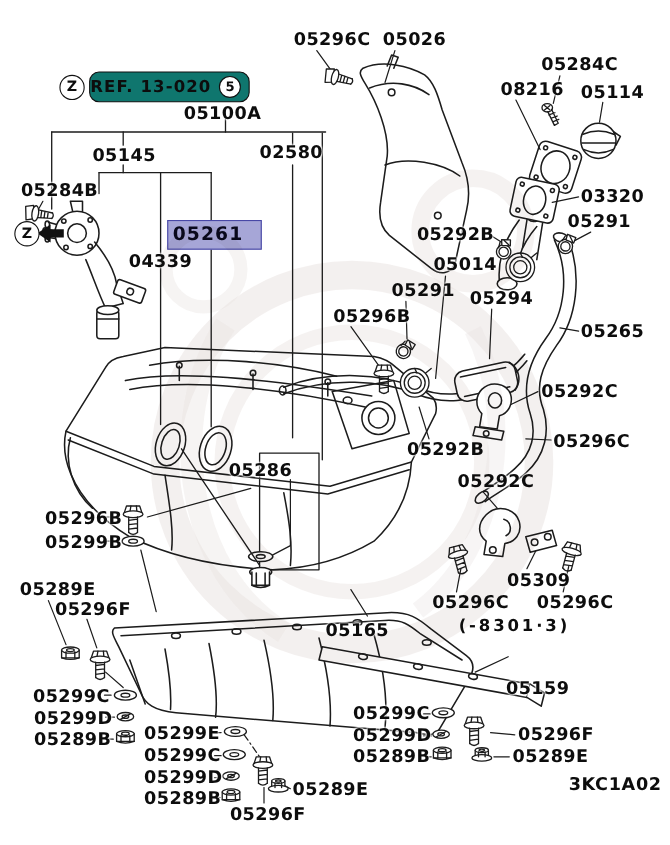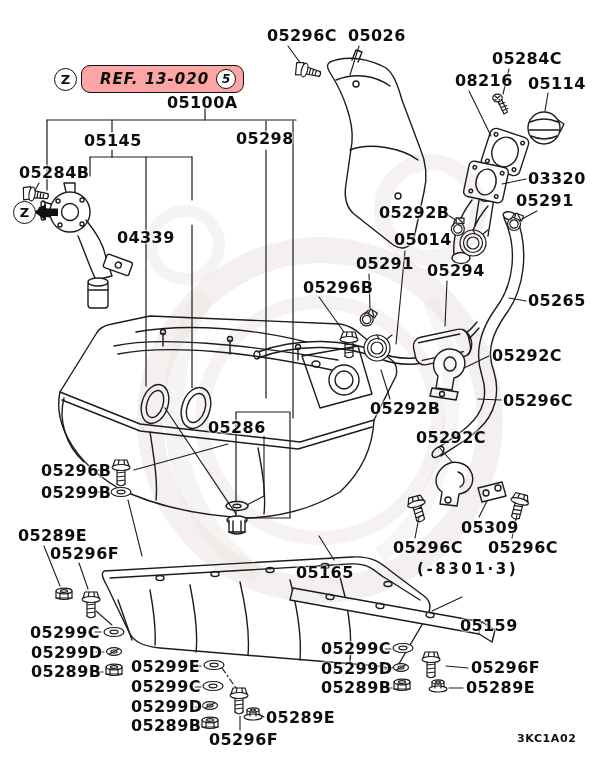--- a/index.html
+++ b/index.html
@@ -20,29 +20,29 @@
     padding-left:4px;font-weight:bold;font-size:17px;line-height:17px;letter-spacing:1px;
     border:1.6px solid #4848a6;background:#a6a6d7;color:#09091c;
   }
   #ref-box{position:absolute;left:54px;top:65px;z-index:3;display:flex;align-items:center;gap:4px;}
   .circle-badge{
     width:21px;height:21px;border:1.7px solid #111;border-radius:50%;
     display:flex;align-items:center;justify-content:center;
     font-size:13px;font-weight:bold;line-height:13px;background:#fff;
   }
   #ref-pill{
-    border:1.9px solid #111;border-radius:9px;background:#fca5a5;
-    display:flex;align-items:center;gap:7px;padding:2px 7px 2px 18px;height:22px;font-style:italic;
+    border:1.9px solid #111;border-radius:9px;background:#0f766e;
+    display:flex;align-items:center;gap:7px;padding:2px 7px 2px 0;height:22px;
   }
   #ref-text{font-size:15px;font-weight:bold;letter-spacing:1px;line-height:15px;}
   #ref-page{width:18px;height:18px;border-width:1.5px;font-size:12px;}
   #zone-marker{position:absolute;left:13px;top:201px;z-index:3;}
   #diagram-code{
-    position:absolute;left:517px;top:732px;z-index:3;
-    font-size:11px;font-weight:bold;letter-spacing:.6px;
+    position:absolute;left:517px;top:703px;z-index:3;
+    font-size:16px;font-weight:bold;letter-spacing:.6px;
   }
   #watermark{position:absolute;left:0;top:0;z-index:4;pointer-events:none;mix-blend-mode:multiply;}
 </style>
 </head>
 <body>
 
 <div id="canvas">
 
   <svg id="artwork" width="609" height="768" viewBox="0 0 609 768" stroke="#1c1c1c" stroke-width="1.4" fill="none" stroke-linecap="round" stroke-linejoin="round">
     <defs>
@@ -346,21 +346,21 @@
   </svg>
 
   <div id="labels">
       <div class="part-label" style="left: 267px; top: 28px;">05296C</div>
       <div class="part-label" style="left: 348px; top: 28px;">05026</div>
       <div class="part-label" style="left: 492px; top: 51px;">05284C</div>
       <div class="part-label" style="left: 455px; top: 73px;">08216</div>
       <div class="part-label" style="left: 528px; top: 76px;">05114</div>
       <div class="part-label" style="left: 167px; top: 95px;">05100A</div>
       <div class="part-label" style="left: 84px; top: 133px;">05145</div>
-      <div class="part-label" style="left: 236px; top: 131px;">05298</div>
+      <div class="part-label" style="left: 236px; top: 131px;">02580</div>
       <div class="part-label" style="left: 19px; top: 165px;">05284B</div>
       <div class="part-label" style="left: 528px; top: 171px;">03320</div>
       <div class="part-label" style="left: 516px; top: 193px;">05291</div>
       <div class="part-label" style="left: 379px; top: 205px;">05292B</div>
       <div class="part-label" style="left: 117px; top: 230px;">04339</div>
       <div class="part-label" style="left: 394px; top: 232px;">05014</div>
       <div class="part-label" style="left: 356px; top: 256px;">05291</div>
       <div class="part-label" style="left: 427px; top: 263px;">05294</div>
       <div class="part-label" style="left: 303px; top: 280px;">05296B</div>
       <div class="part-label" style="left: 528px; top: 293px;">05265</div>
@@ -388,20 +388,21 @@
       <div class="part-label" style="left: 131px; top: 718px;">05289B</div>
       <div class="part-label" style="left: 209px; top: 732px;">05296F</div>
       <div class="part-label" style="left: 266px; top: 710px;">05289E</div>
       <div class="part-label" style="left: 321px; top: 641px;">05299C</div>
       <div class="part-label" style="left: 321px; top: 661px;">05299D</div>
       <div class="part-label" style="left: 321px; top: 680px;">05289B</div>
       <div class="part-label" style="left: 471px; top: 660px;">05296F</div>
       <div class="part-label" style="left: 466px; top: 680px;">05289E</div>
     </div>
 
+  <div id="highlight-label" style="left: 152px; top: 200px; width: 80px; height: 25px; background: rgb(166, 166, 215); border-color: rgb(72, 72, 166);">05261</div>
 
   <div id="ref-box">
     <div class="circle-badge">Z</div>
     <div id="ref-pill">
       <span id="ref-text">REF. 13-020</span>
       <span class="circle-badge" id="ref-page">5</span>
     </div>
   </div>
 
   <div id="zone-marker">

